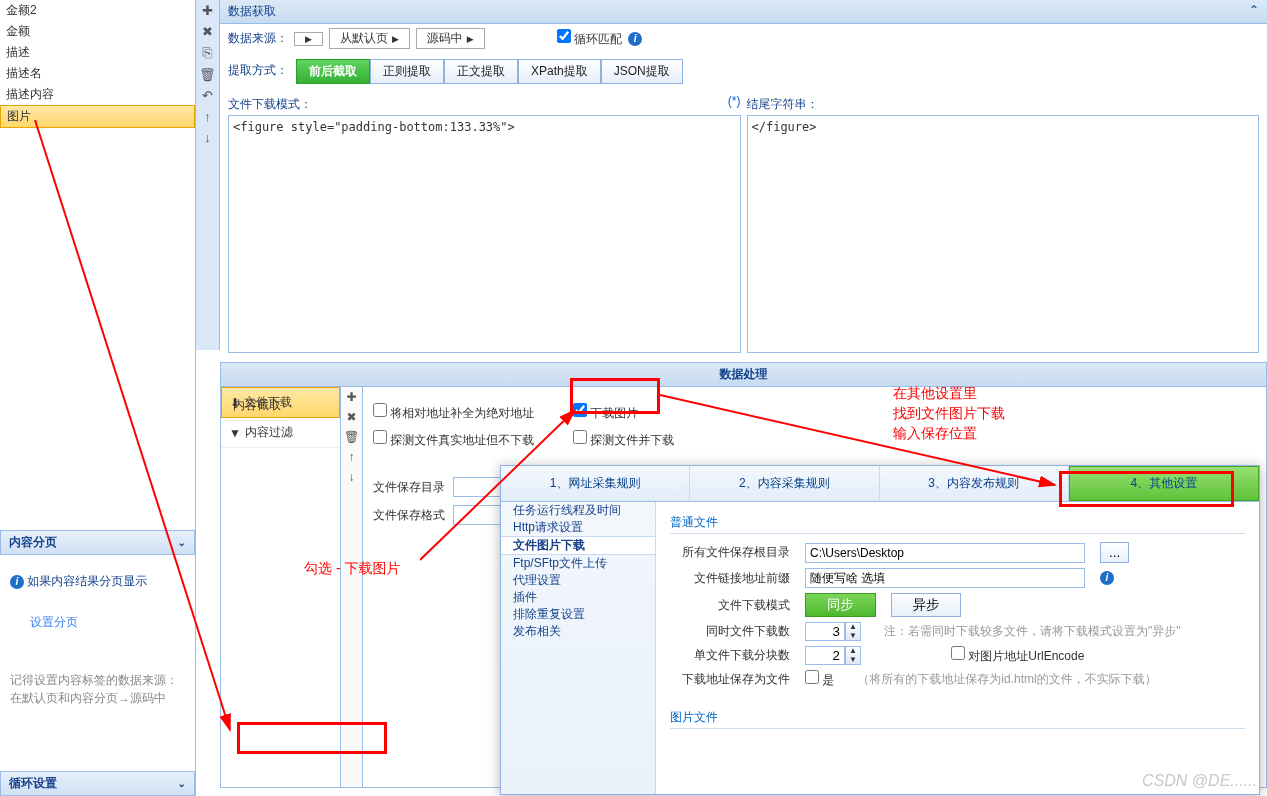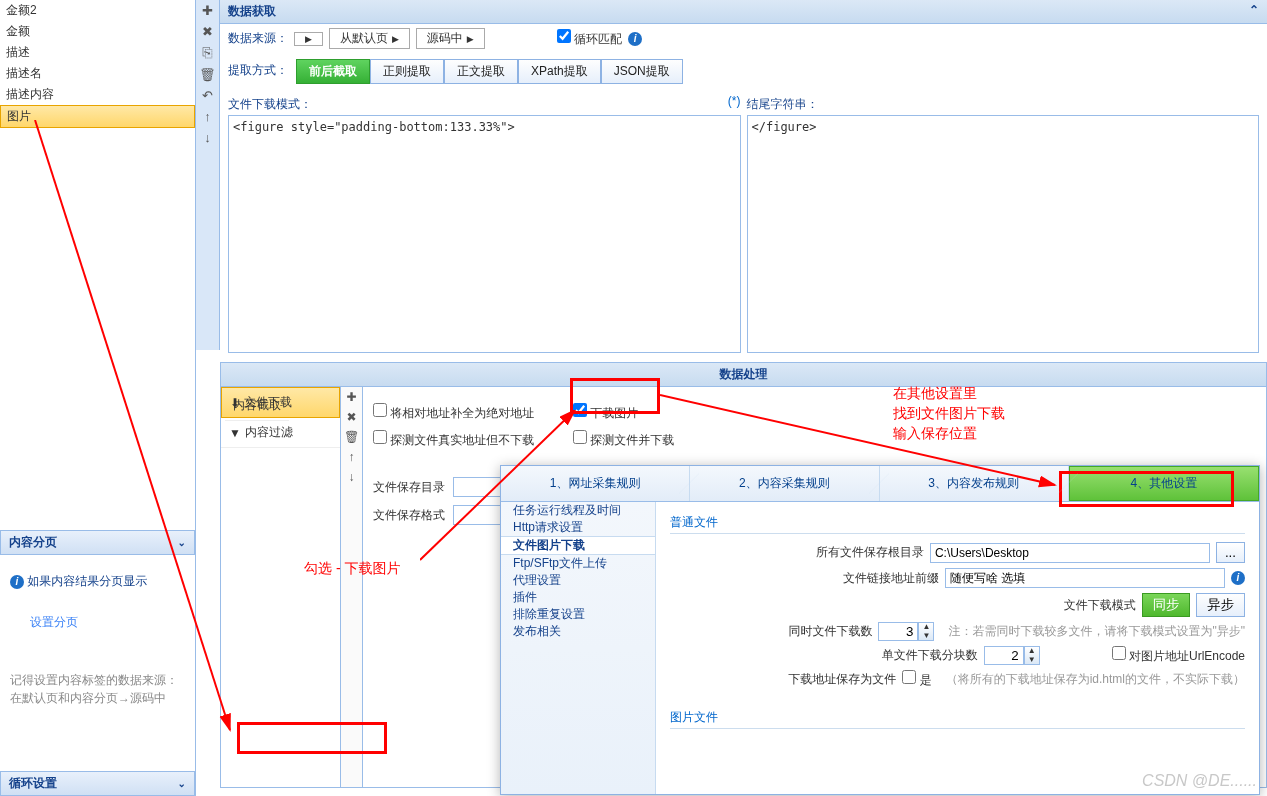--- a/index.html
+++ b/index.html
@@ -11,21 +11,21 @@
 .section-header { background: linear-gradient(#e8f0fb, #d0e0f4); border: 1px solid #99bce8; padding: 3px 8px; color: #15428b; font-weight: bold; display: flex; justify-content: space-between; align-items: center; }
 .section-header .chev { color: #15428b; font-size: 10px; }
 .content-pagination { padding: 10px; }
 .info-line { color: #15428b; margin: 8px 0; }
 .link-blue { color: #3b82f6; cursor: pointer; margin-left: 20px; display: inline-block; margin-top: 16px; }
 .hint-text { color: #888; font-size: 12px; margin-top: 40px; line-height: 18px; }
 .loop-section { position: absolute; bottom: 0; left: 0; right: 0; }
 .toolbar-vert { position: absolute; left: 196px; top: 0; width: 24px; border-right: 1px solid #99bce8; background: #d9e7f8; height: 350px; }
 .toolbar-vert .tb { display: block; text-align: center; padding: 3px 0; color: #555; cursor: pointer; font-size: 13px; }
 .main-area { position: absolute; left: 220px; top: 0; right: 0; }
-.panel-title { background: linear-gradient(#dbe8f6, #c7dbf0); border-bottom: 1px solid #99bce8; padding: 3px 8px; color: #15428b; font-weight: bold; display:flex; justify-content: space-between;}
+.panel-title { background: linear-gradient(#dbe8f6, #c7dbf0); border-bottom: 1px solid #99bce8; padding: 3px 8px; color: #15428b; font-weight: normal; display:flex; justify-content: space-between;}
 .row { display: flex; align-items: center; padding: 4px 8px; gap: 6px; }
 .lbl { color: #15428b; }
 .breadcrumb-btn { border: 1px solid #aaa; background: #fff; padding: 1px 10px; display: inline-flex; align-items: center; gap: 4px; font-size: 12px; }
 .tri { font-size: 9px; color: #333; }
 .tabs { display: flex; gap: 0; margin: 2px 0 0 2px; }
 .tab { border: 1px solid #8db2e3; background: linear-gradient(#fefefe, #e6effb); padding: 3px 12px; font-size: 12px; cursor: pointer; color: #222; }
 .tab.active { background: linear-gradient(#5fd35f, #35b035); color: #fff; border-color: #2e9e2e; font-weight: bold; }
 .twocol { display: flex; gap: 6px; padding: 6px 8px; }
 .fieldset-label { color: #15428b; padding: 2px 0; }
 .star { color: #0066cc; margin-left: auto; text-decoration: none; }
@@ -49,23 +49,23 @@
 .step { flex: 1; display: flex; align-items: center; justify-content: center; position: relative; border-right: 1px solid #c7dbf0; color: #04408c; font-size: 12px; cursor: pointer; }
 .step::after { content: ''; position: absolute; right: -10px; top: 0; bottom: 0; width: 20px; background: linear-gradient(135deg, transparent 49%, #c7dbf0 50%, transparent 51%); z-index:1; }
 .step.active { background: linear-gradient(#98e070, #5fc23a); color: #04408c; border: 1px solid #45a828; }
 .step:last-child::after{display:none;}
 .dialog-body { display: flex; height: calc(100% - 36px); }
 .dialog-side { width: 155px; border-right: 1px solid #c7dbf0; background: linear-gradient(#f3f7fc,#e9f1fa); }
 .side-item { padding: 0 12px; color: #15428b; cursor: pointer; border-bottom: 0; }
 .side-item.sel { background: #fff; font-weight: bold; border-top: 1px solid #c7dbf0; border-bottom: 1px solid #c7dbf0; }
 .dialog-main { flex: 1; padding: 10px 14px; }
 .group-title { color: #0066cc; border-bottom: 1px solid #cde; padding: 2px 0; margin-bottom: 8px; }
-.frow { display: flex; align-items: center; margin: 5px 0; gap: 6px; justify-content: flex-end; }
+.frow { display: flex; align-items: center; margin: 5px 0; gap: 15px; }
 .frow .fl { width: 120px; text-align: right; color: #333; }
-.btn-toggle { border: 1px solid #8db2e3; padding: 2px 10px; background: linear-gradient(#fefefe,#e6effb); cursor: pointer; }
+.btn-toggle { border: 1px solid #8db2e3; padding: 2px 21px; background: linear-gradient(#fefefe,#e6effb); cursor: pointer; }
 .btn-toggle.on { background: linear-gradient(#7ad659,#4fb82e); color: #fff; border-color: #3a9a22; }
 .spinner { display: flex; }
 .spinner input { width: 40px; border: 1px solid #99bce8; text-align: right; padding: 1px 4px; }
 .spinner .sp { width: 16px; border: 1px solid #99bce8; background: linear-gradient(#fff,#dbe8f6); font-size: 8px; display: flex; flex-direction: column; }
 .spinner .sp span { flex:1; text-align:center; line-height:8px; cursor:pointer;}
 .note { color: #999; margin-left: 8px; }
 .morebtn { border: 1px solid #8db2e3; background: linear-gradient(#fff,#e6effb); padding: 2px 8px; cursor:pointer; }
 .watermark { position: absolute; right: 10px; bottom: 6px; color: #c8c8c8; font-size: 16px; font-style: italic; }
 .info-icon { display:inline-block; width:14px; height:14px; border-radius:50%; background:#1e6fc7; color:#fff; text-align:center; line-height:14px; font-size:10px; font-style:italic; font-weight:bold;}
 </style>

